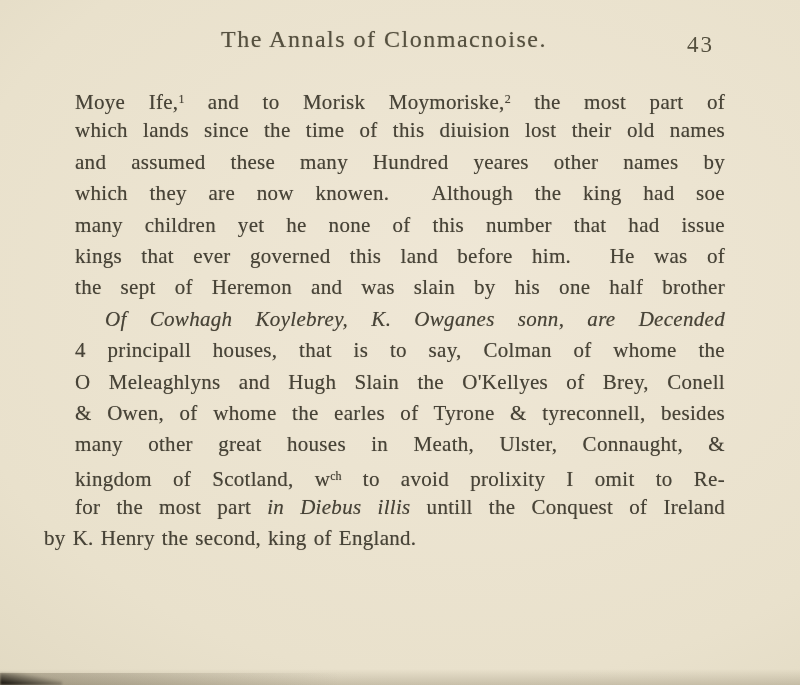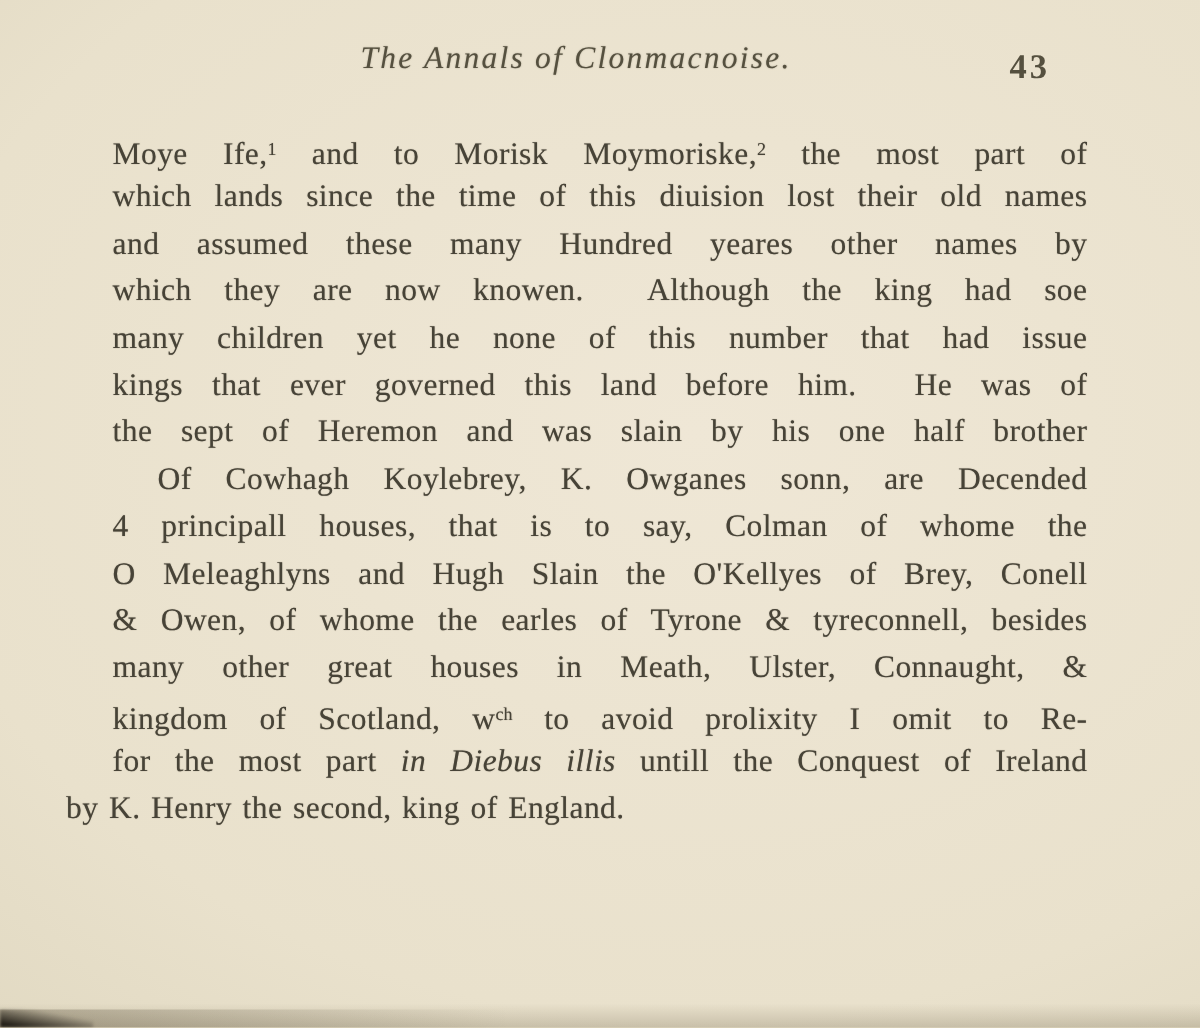--- a/index.html
+++ b/index.html
@@ -25,33 +25,31 @@
         var(--paper-dark) 100%);
     color:var(--ink);
   }
   
   .header{
     position:absolute;
     left:44px;top:26px;width:680px;
     text-align:center;
   }
   .title{
-    font-style:italic;
-    font-size:21px;
+    font-size:24px;
     letter-spacing:1.5px;
     color:var(--ink-soft);
     text-shadow:0 0 1px rgba(70,64,48,.45);
   }
   .pagenum{
     position:absolute;
-    right:24px;top:6px;
+    right:10px;top:6px;
     font-size:23px;
     letter-spacing:2px;
     color:var(--ink-soft);
-    font-weight:bold;
   }
   
   .body{
     position:absolute;
     left:44px;top:84px;width:681px;
     font-size:21px;
     line-height:31.4px;
     letter-spacing:.3px;
     word-spacing:1.5px;
     color:var(--ink);
@@ -60,21 +58,21 @@
   .line{
     white-space:pre-wrap;
     height:31.4px;
     overflow:visible;
   }
   .line.j{
     text-align:justify;
     text-align-last:justify;
     margin-left:31px;
   }
-  .line.ind{ text-indent:30px; }
+  .line.ind{ text-indent:30px;font-style:italic; }
   .sup{
     font-size:12px;
     vertical-align:6px;
     letter-spacing:0;
   }
   .it{ font-style:italic; }
   
   .bottom-shade{
     position:absolute;left:0;right:0;bottom:0;height:16px;
     background:linear-gradient(to bottom, rgba(84,72,46,0) 0%, rgba(84,72,46,.22) 100%);

